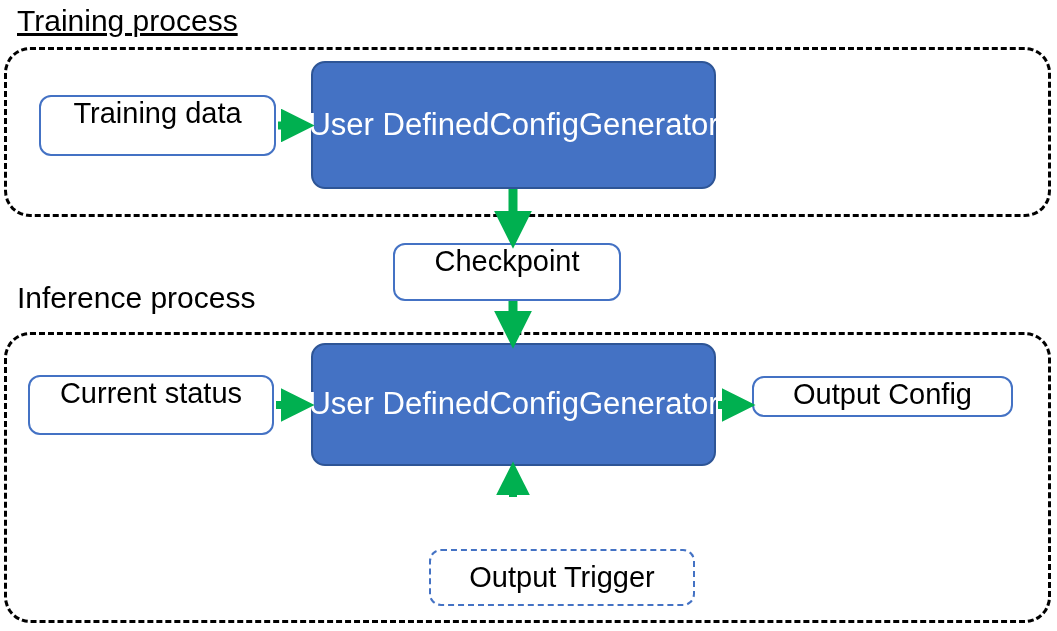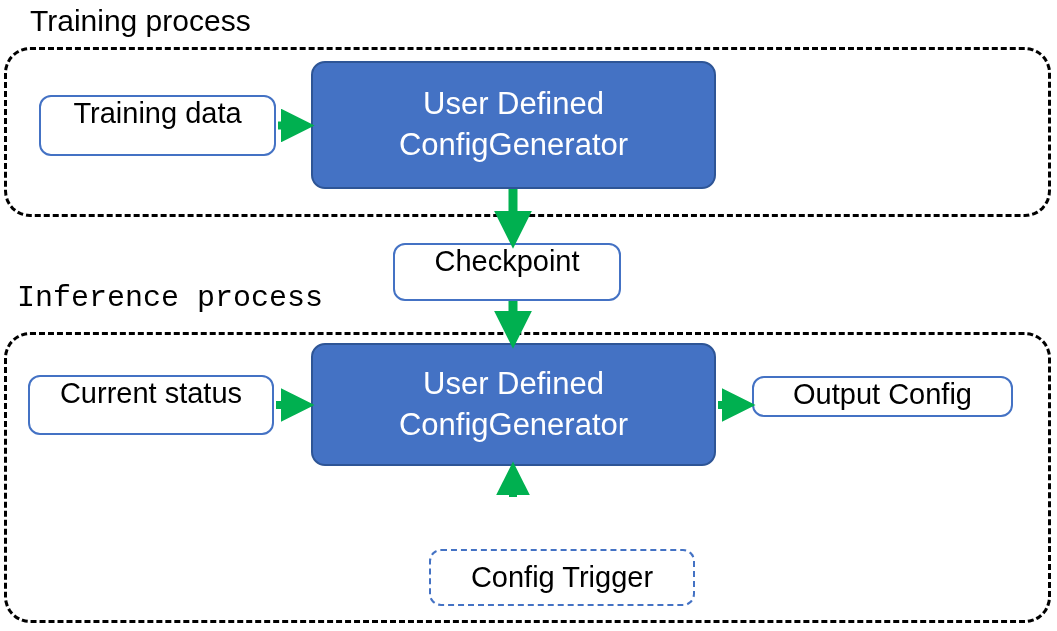--- a/index.html
+++ b/index.html
@@ -21,22 +21,22 @@
 
   
   .section-title {
     position: absolute;
     font-size: 30px;
     line-height: 34px;
     color: #000000;
     white-space: nowrap;
     font-family: "Liberation Sans", sans-serif;
   }
-  #title-training { left: 30px; top: 4px; }
-  #title-inference { left: 17px; top: 281px; font-family: Liberation Mono, monospace; }
+  #title-training { left: 17px; top: 4px; text-decoration: underline; }
+  #title-inference { left: 17px; top: 281px; }
 
   
   .group-box {
     position: absolute;
     border: 3px dashed #000000;
     border-radius: 26px;
     background: transparent;
     box-sizing: border-box;
   }
   #group-training  { left: 4px;  top: 47px;  width: 1047px; height: 170px; }
@@ -62,21 +62,21 @@
   #node-training-data { left: 39px;  top: 95px;  width: 237px; height: 61px; }
   #node-checkpoint    { left: 393px; top: 243px; width: 228px; height: 58px; }
   #node-current-status{ left: 28px;  top: 375px; width: 246px; height: 60px; }
   #node-output-config { left: 752px; top: 376px; width: 261px; height: 41px; }
 
   
   .node-primary {
     position: absolute;
     box-sizing: border-box;
     display: flex;
-    flex-direction: column;
+    flex-direction: row;
     align-items: center;
     justify-content: center;
     background: #4472C4;
     border: 2px solid #2E5596;
     border-radius: 14px;
     color: #ffffff;
     font-size: 31px;
     line-height: 1.32;
     white-space: nowrap;
     font-family: "Liberation Sans", sans-serif;
@@ -167,16 +167,16 @@
     <span>User Defined</span>
     <span>ConfigGenerator</span>
   </div>
 
   <div class="node" id="node-output-config">
     <span>Output Config</span>
   </div>
 
 
   <div class="node-trigger" id="node-clock-trigger">
-    <span>Config Trigger</span>
+    <span>Output Trigger</span>
   </div>
 
 </div>
 
 </body></html>

